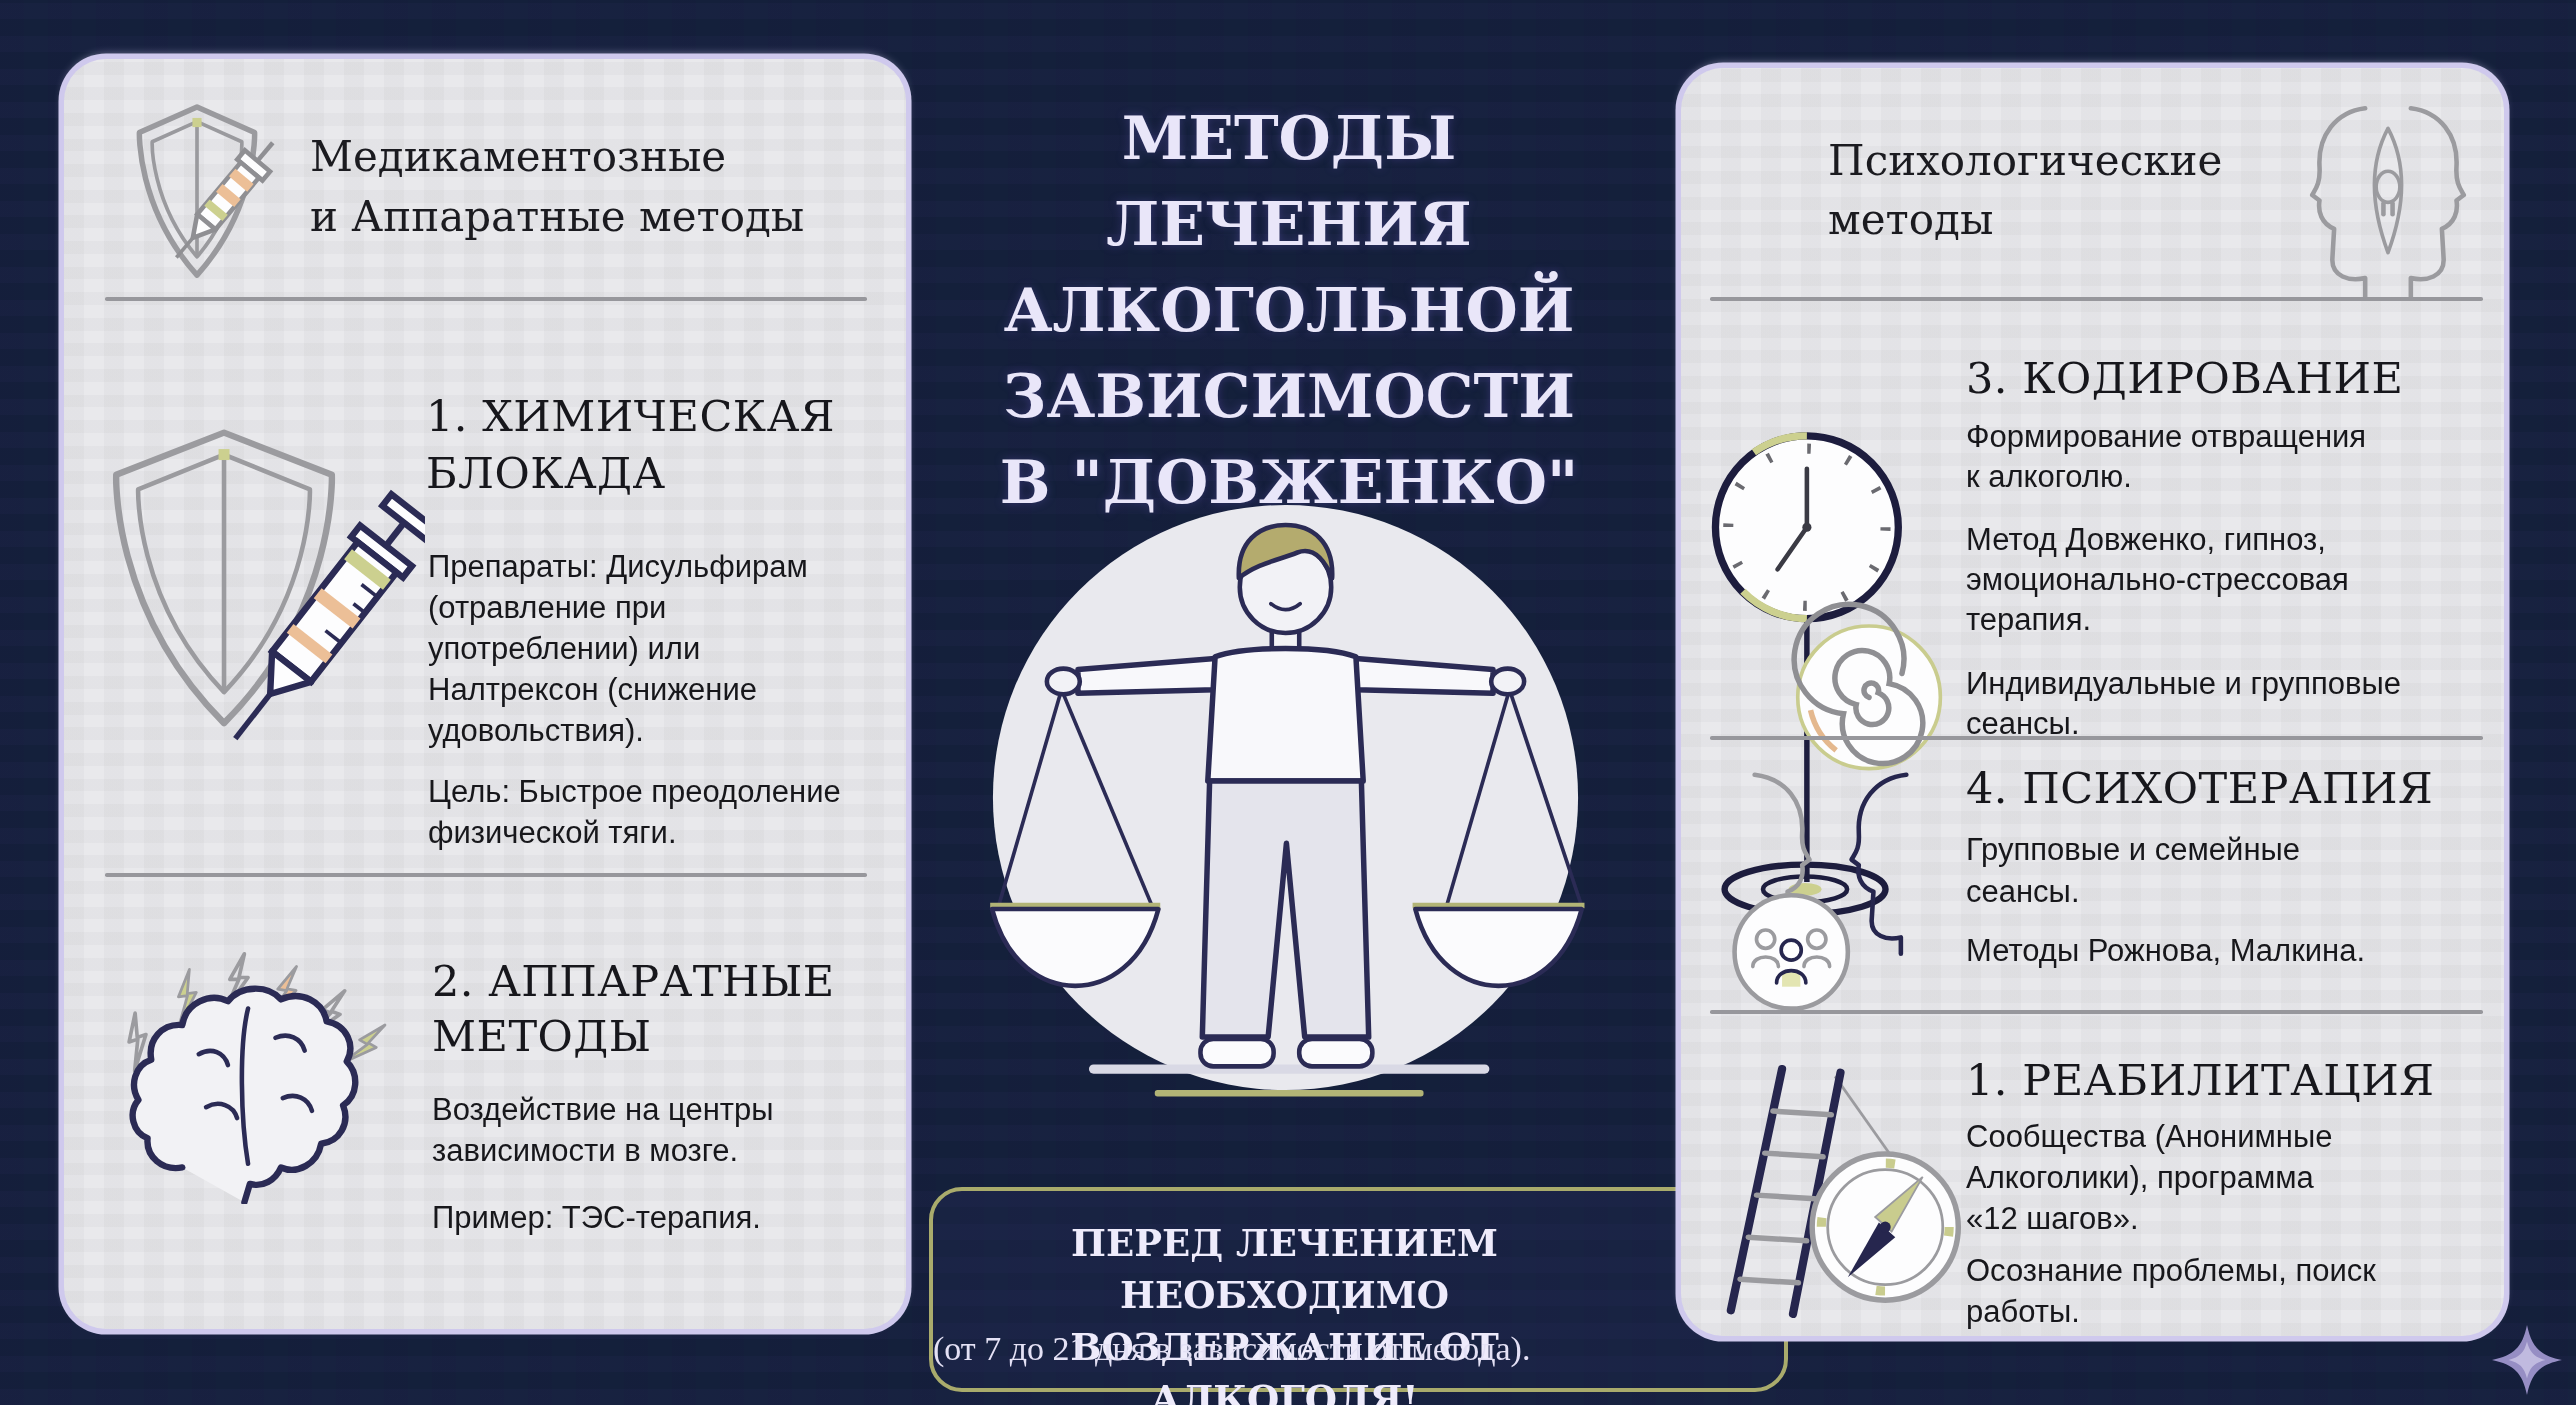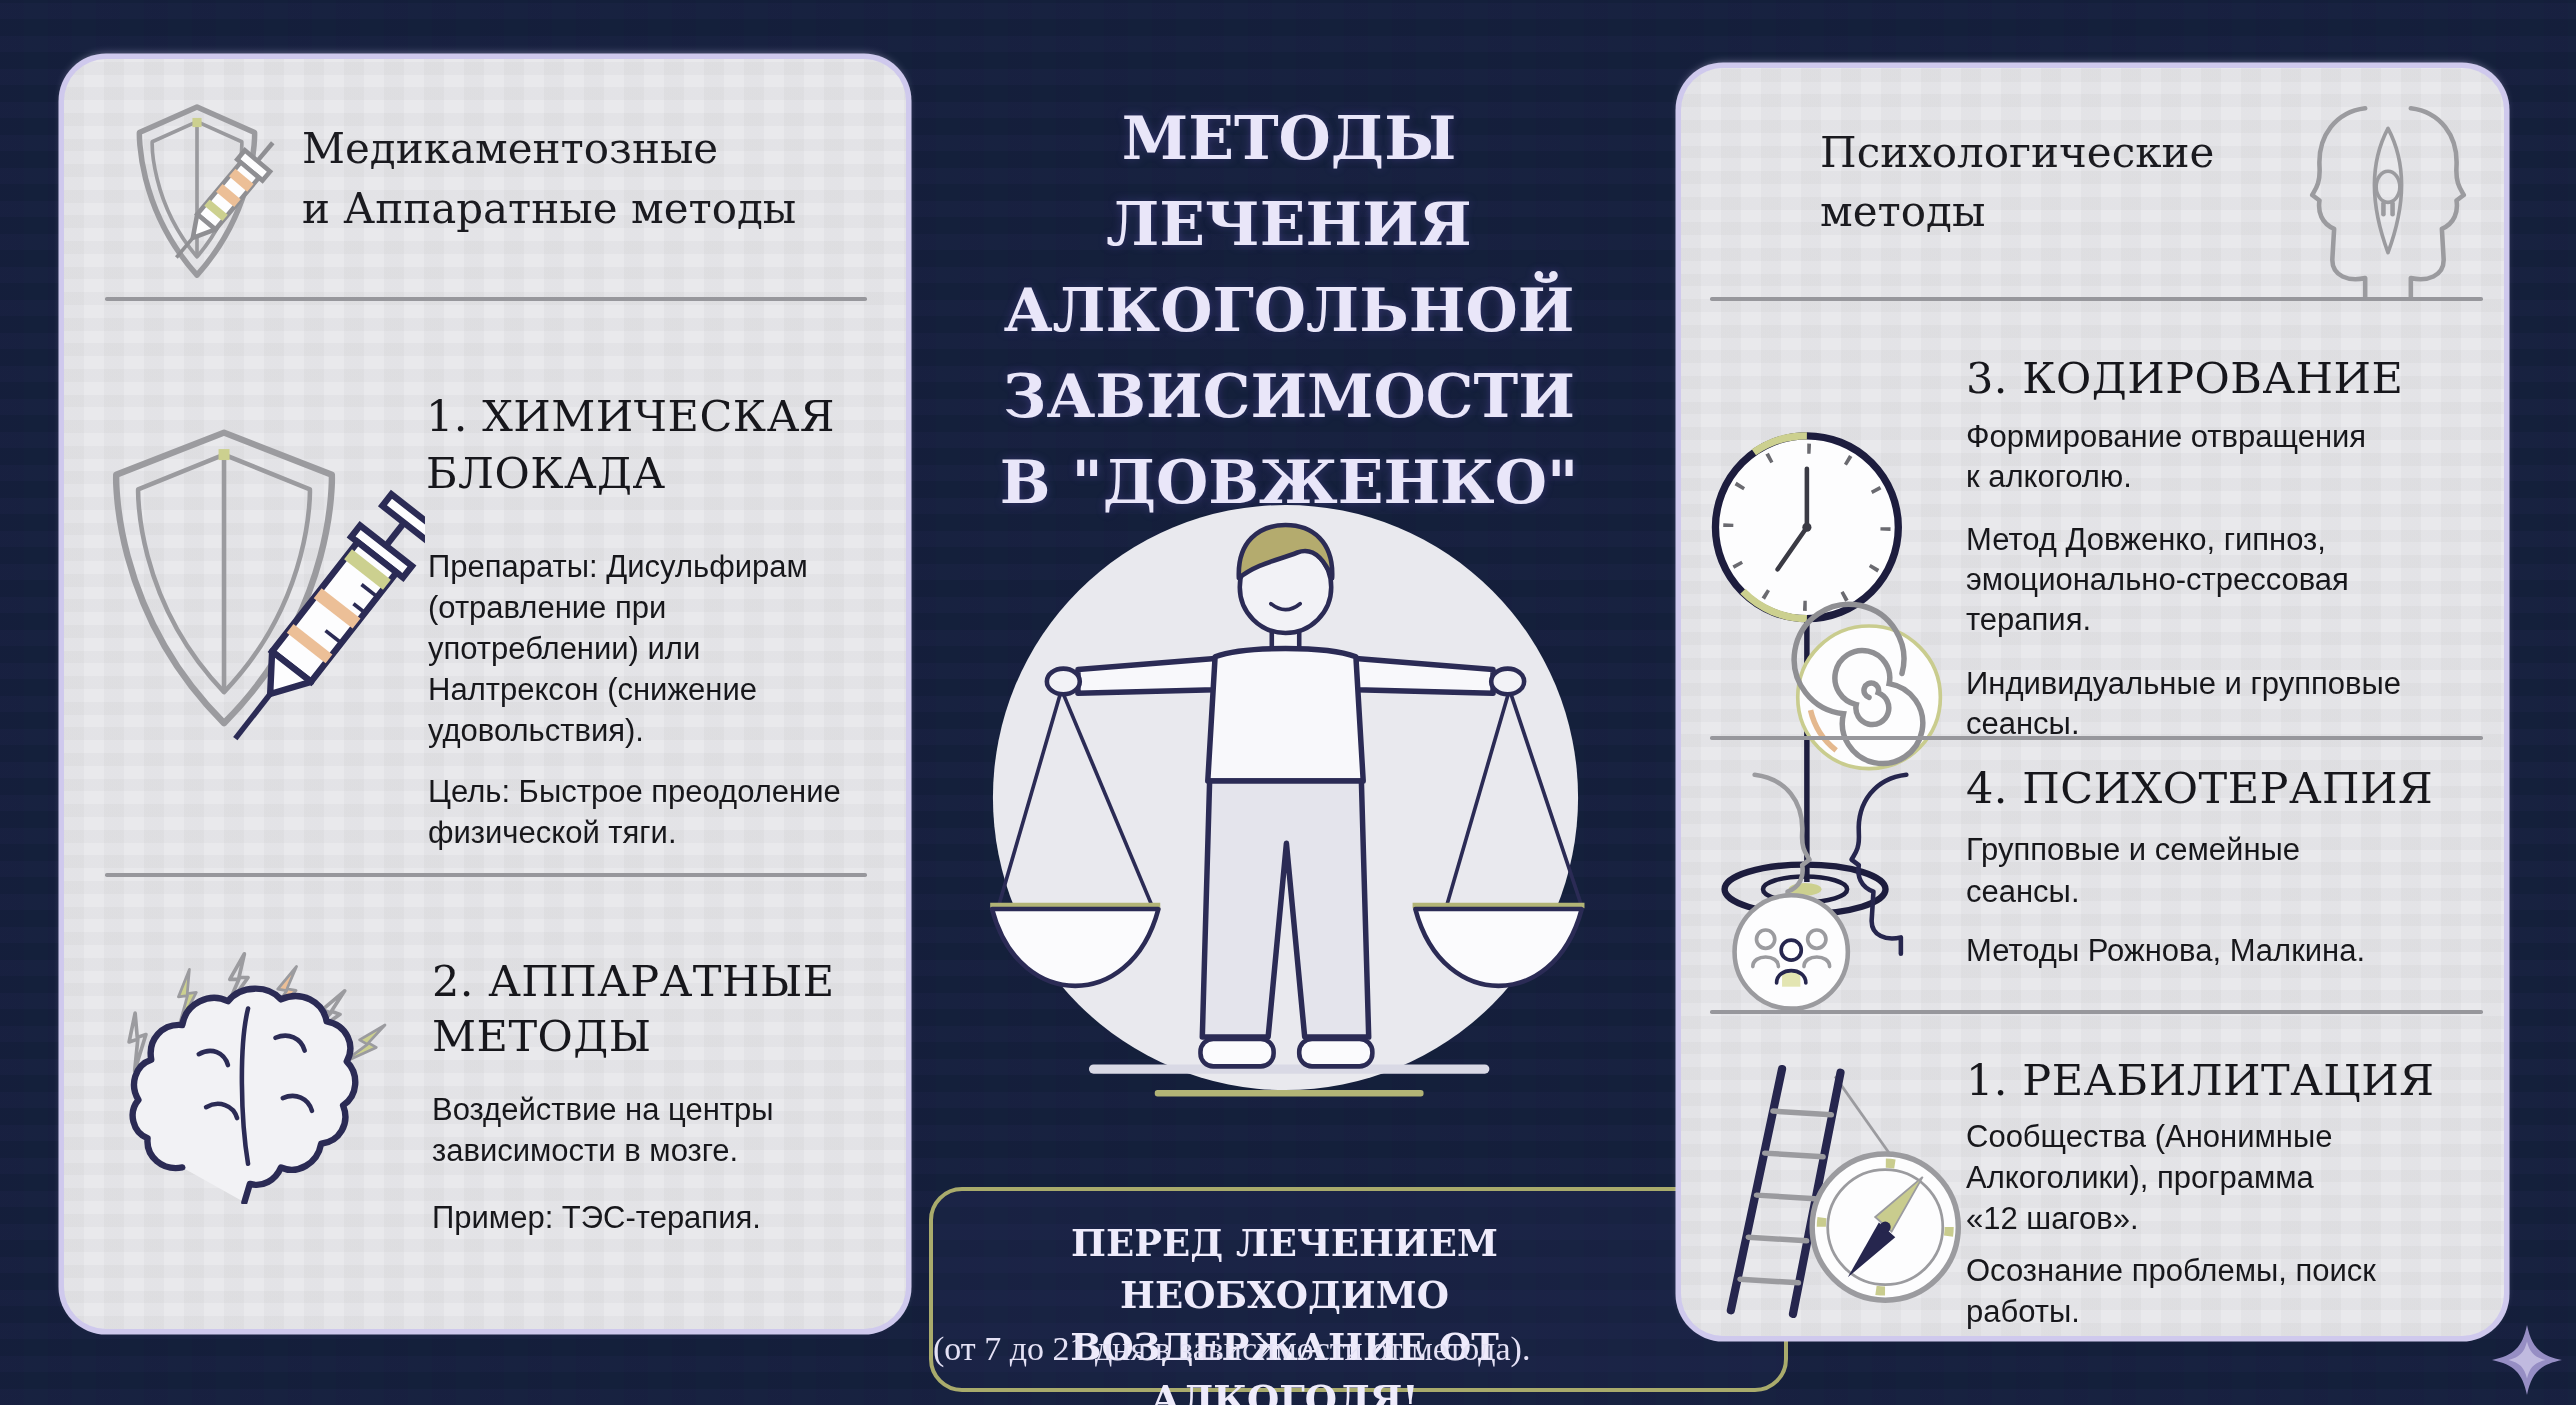--- a/index.html
+++ b/index.html
@@ -22,21 +22,21 @@
     content:"";position:absolute;inset:0;border-radius:42px;pointer-events:none;
     background-image:repeating-linear-gradient(0deg, rgba(120,120,130,.05) 0 12.8px, rgba(0,0,0,0) 12.8px 25.6px),
       repeating-linear-gradient(90deg, rgba(120,120,130,.05) 0 20px, rgba(0,0,0,0) 20px 40px);
   }
   .card.left{left:64px;top:59px;width:842px;height:1270px;}
   .card.right{left:1681px;top:68px;width:823px;height:1268px;}
   .abs{position:absolute;}
   .pre{white-space:pre-line;}
   .card-title{
     font-family:"DejaVu Serif", serif;font-size:42px;line-height:60px;
-    color:#1b1b20;margin:0;font-weight:400;
+    color:#1b1b20;margin:8px;font-weight:400;
   }
   .sec-h{
     font-family:"DejaVu Serif", serif;font-size:43px;line-height:57px;
     color:#17171c;margin:0;font-weight:400;letter-spacing:0.5px;
   }
   .body-text{
     font-size:31px;color:#17171b;margin:0;line-height:41px;
   }
   .divider{position:absolute;height:3.7px;background:#97979c;border-radius:1.8px;}
   .main-title{

